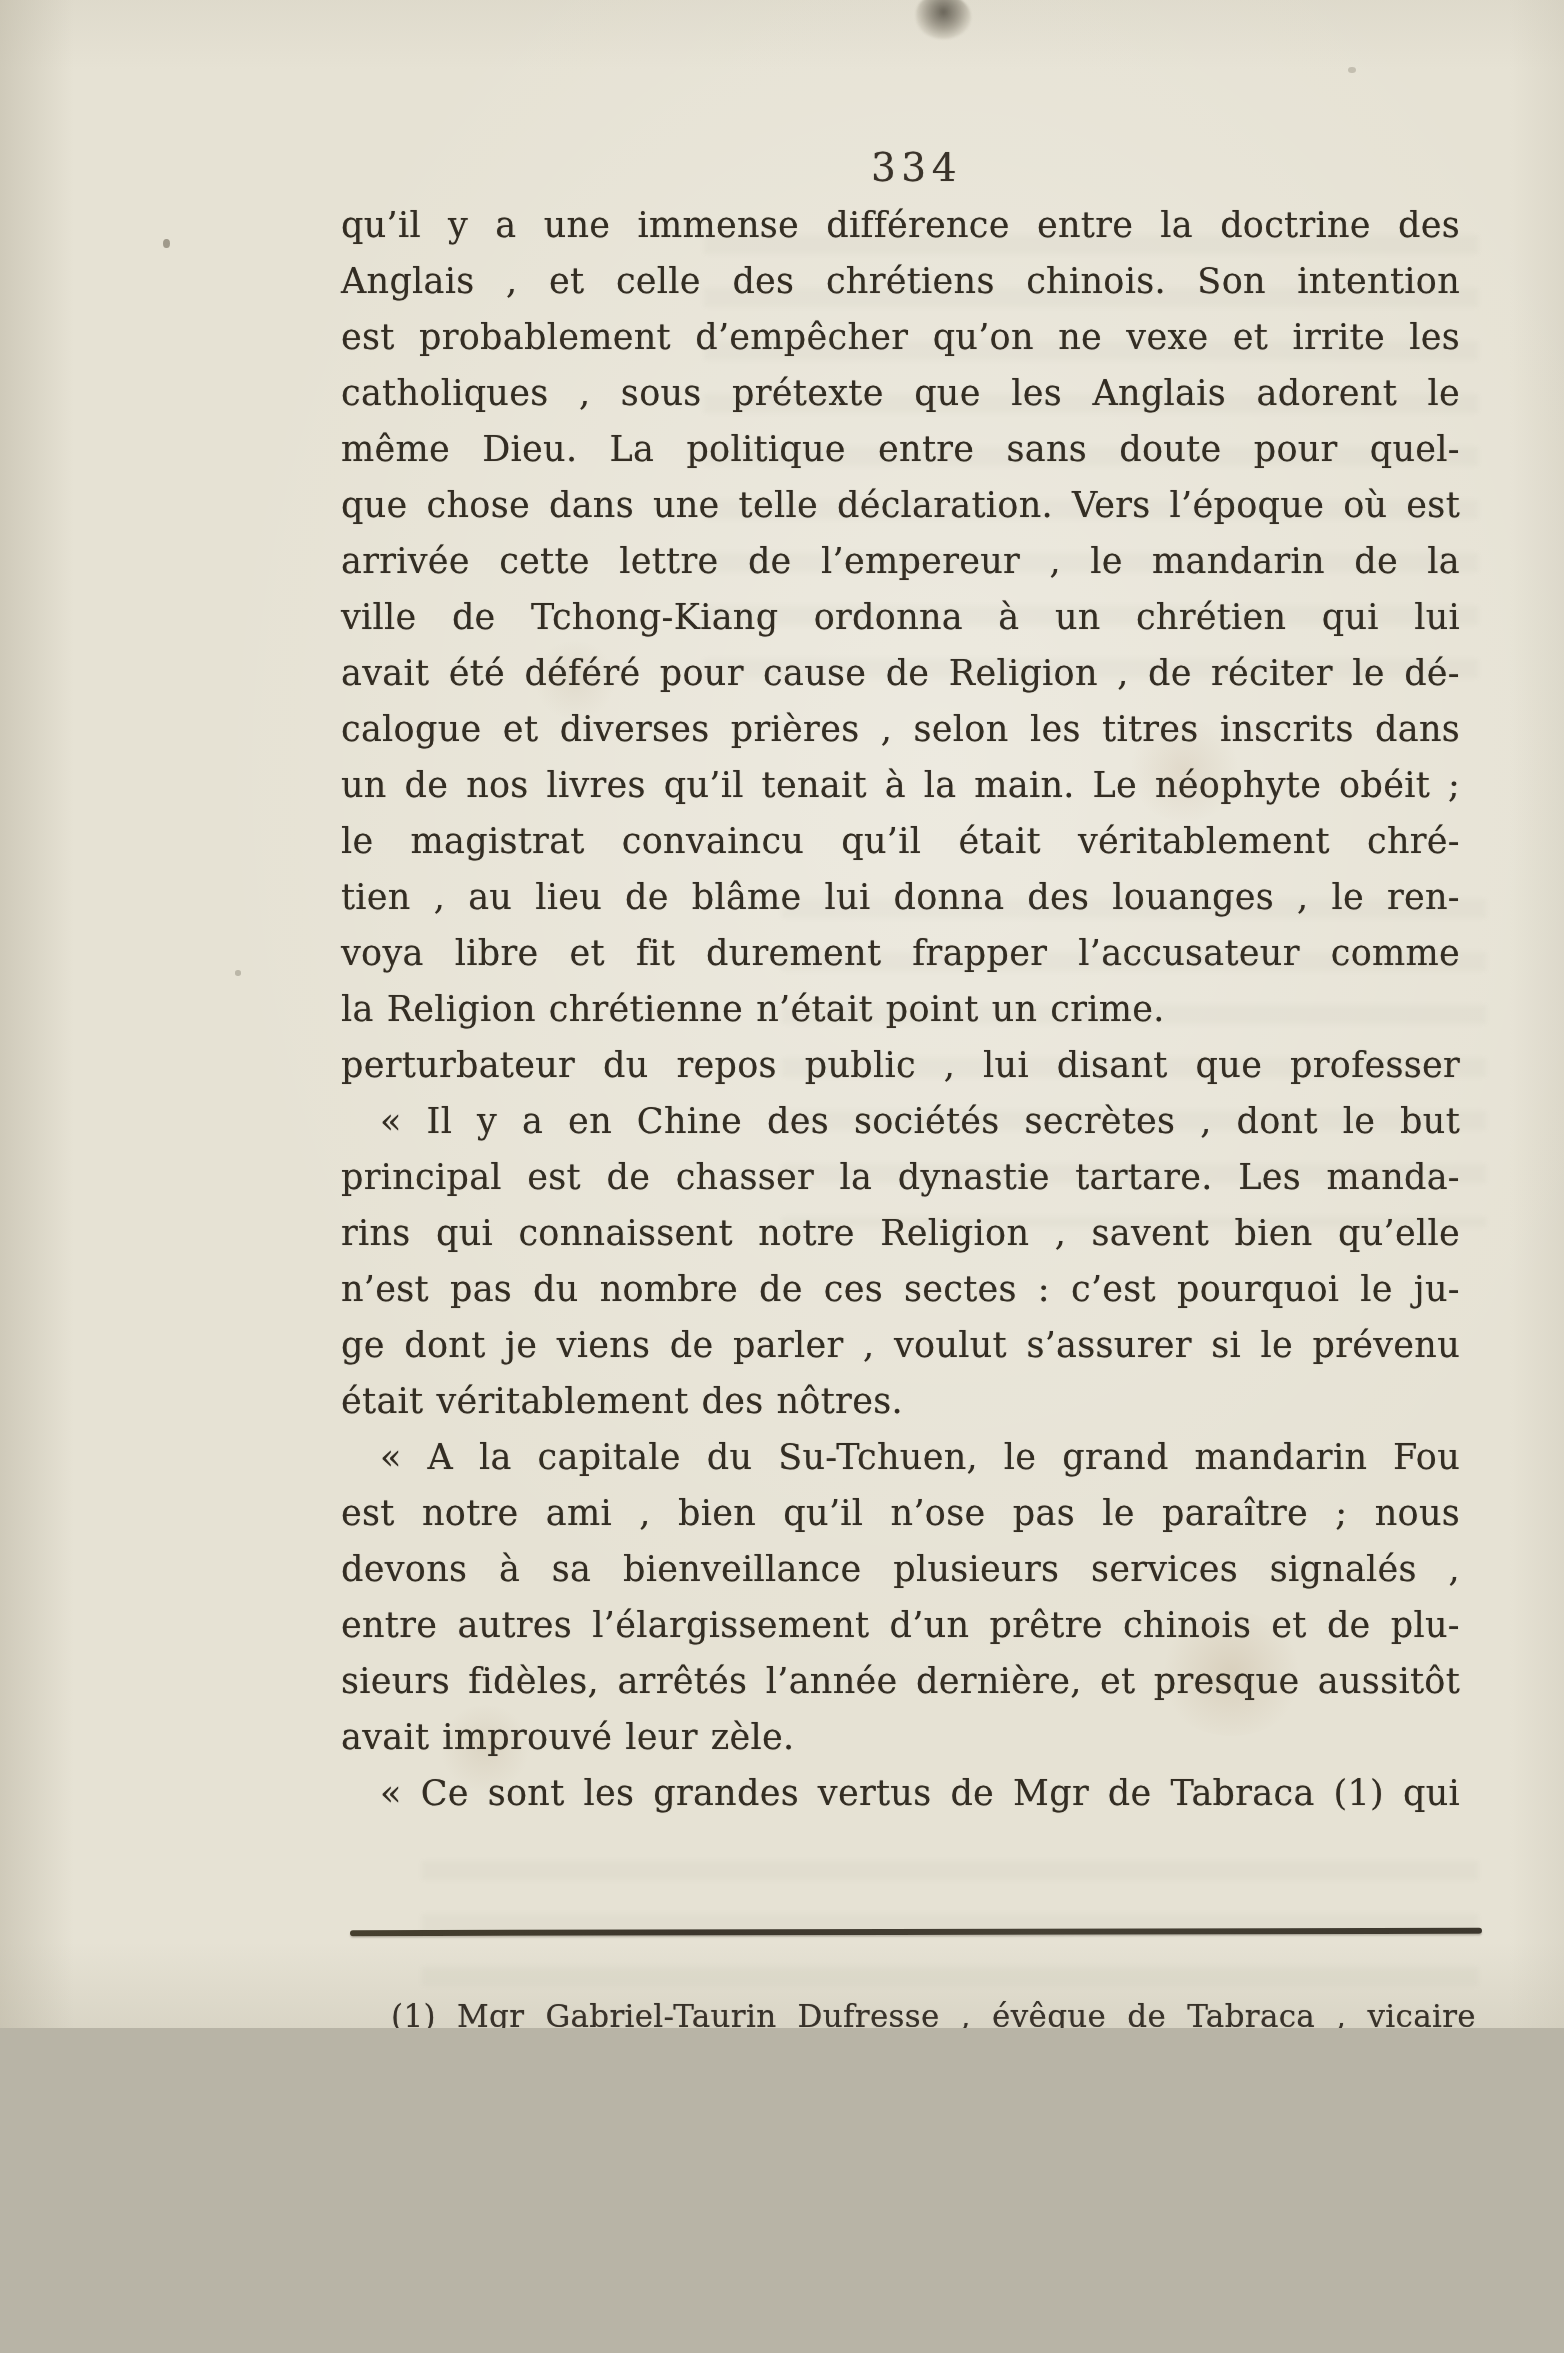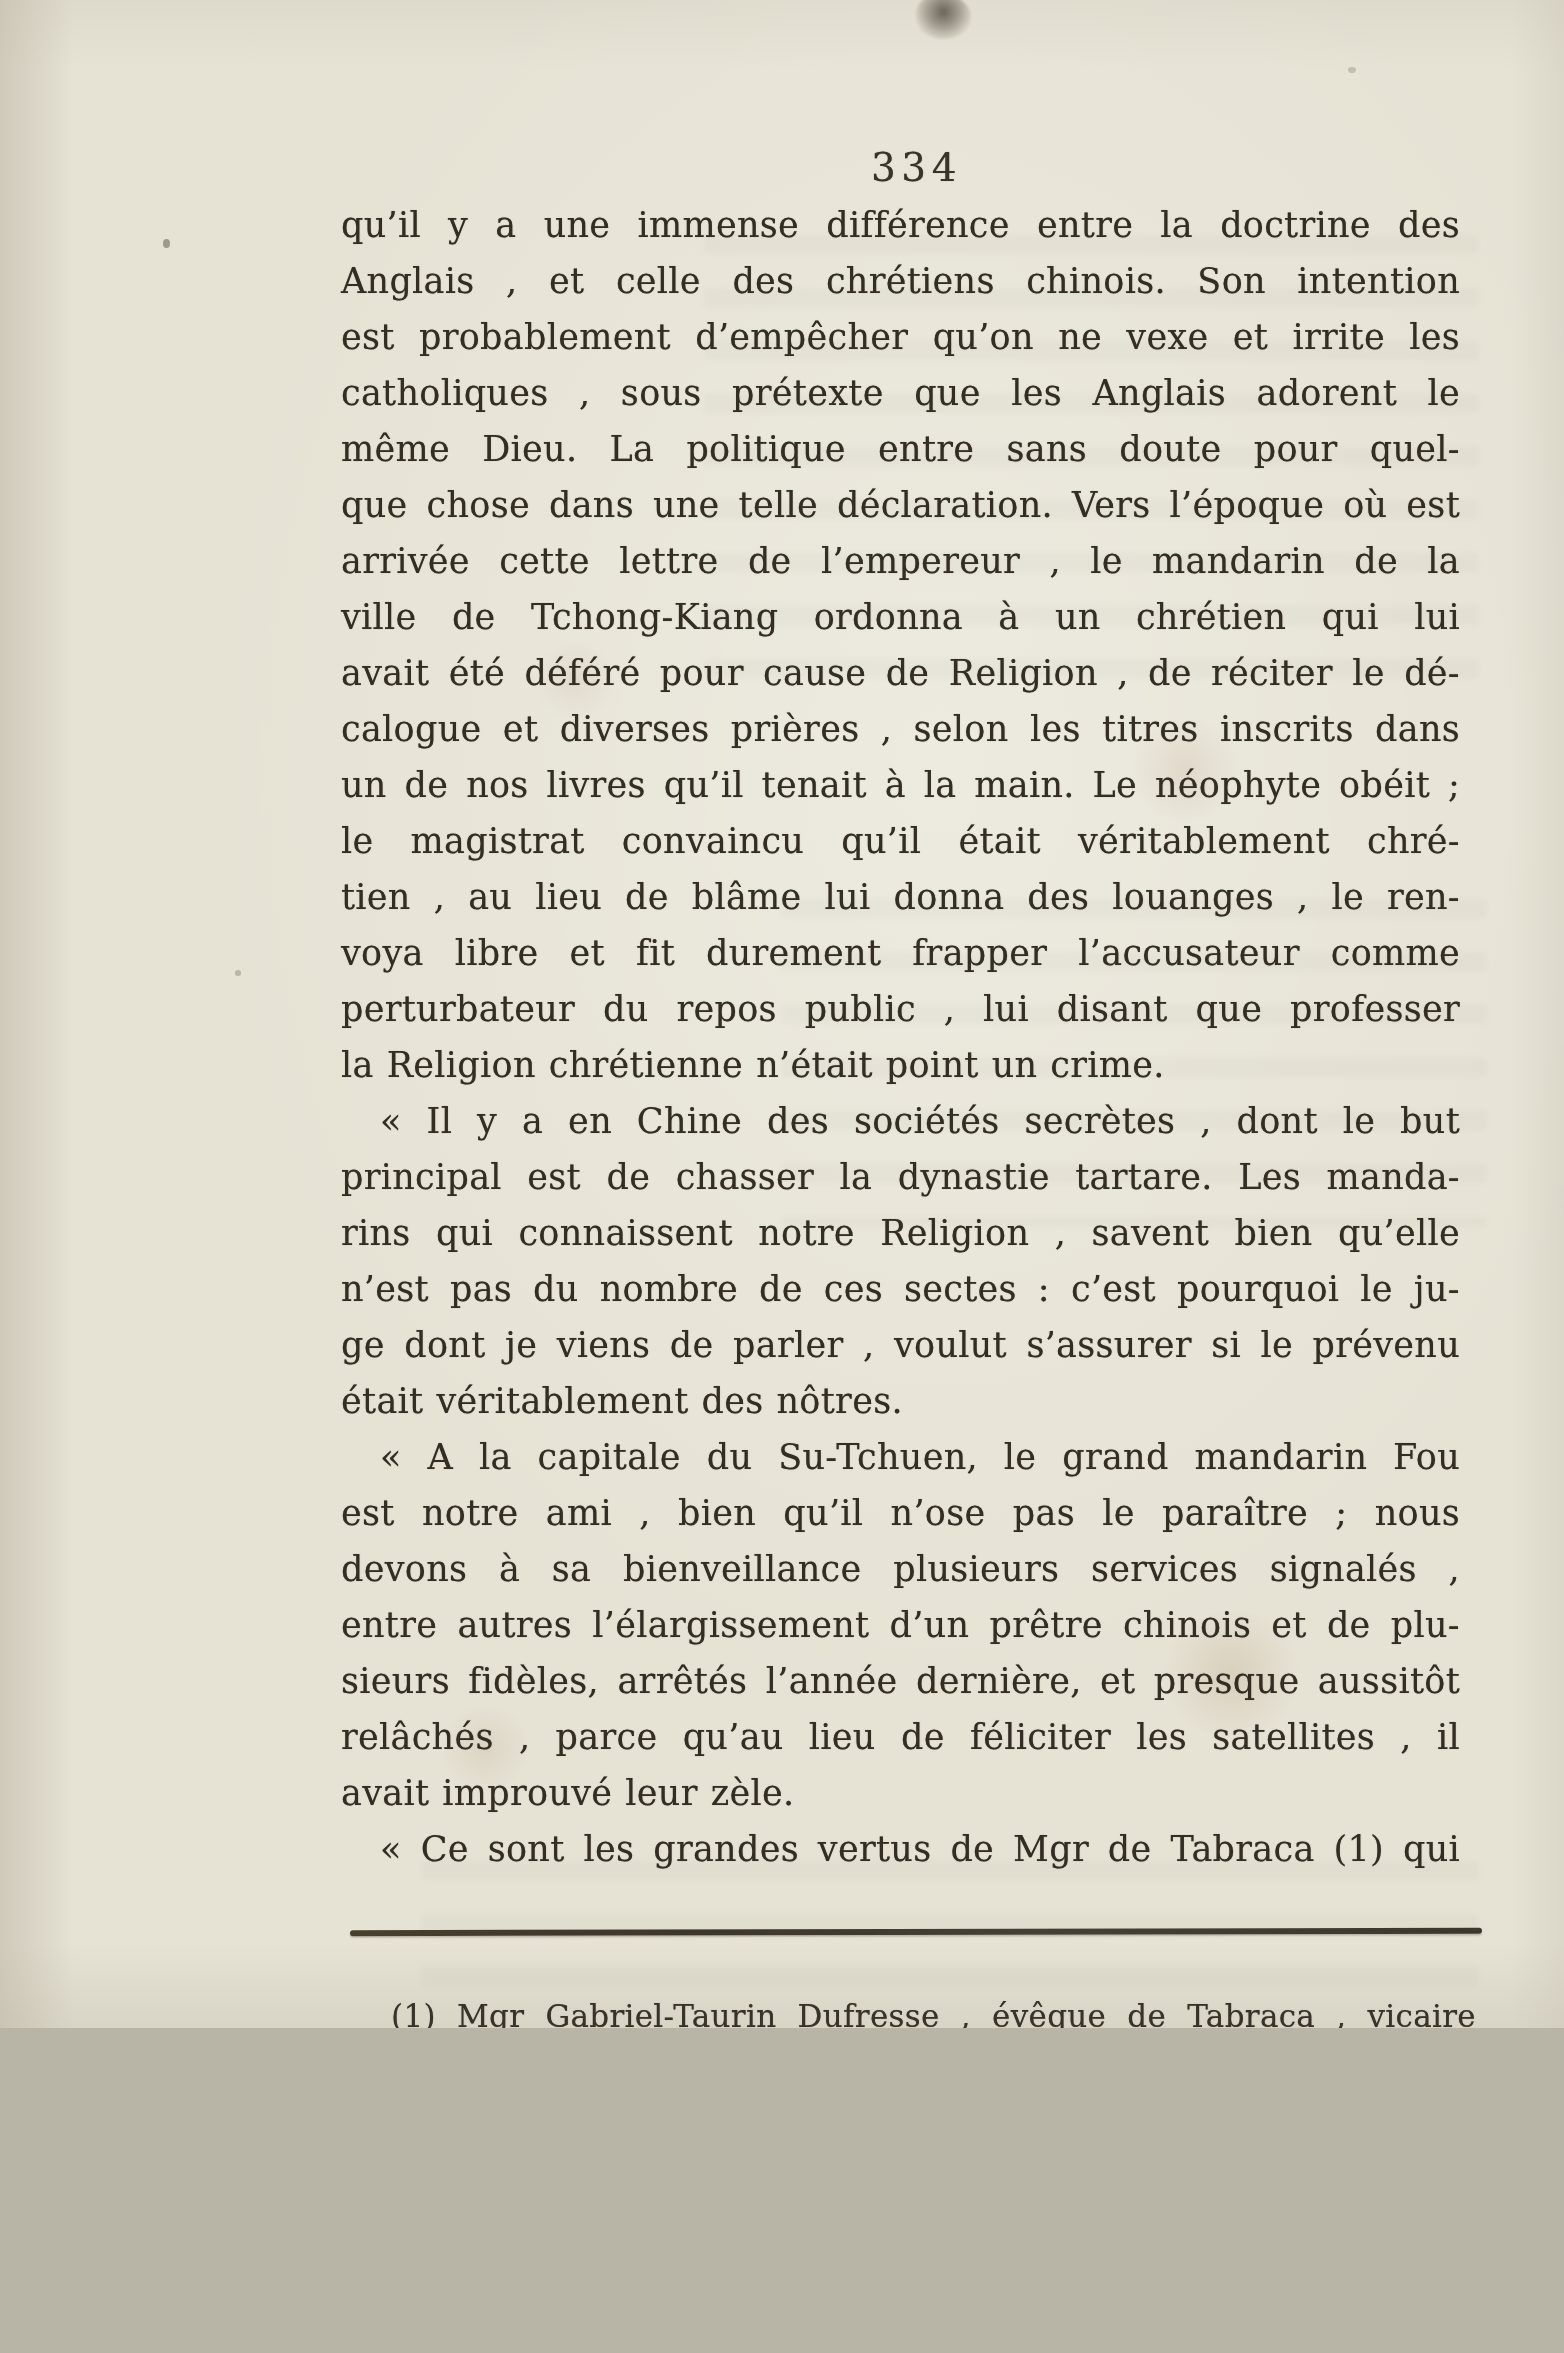--- a/index.html
+++ b/index.html
@@ -117,34 +117,33 @@
     <div class="line">même Dieu. La politique entre sans doute pour quel-</div>
     <div class="line">que chose dans une telle déclaration. Vers l’époque où est</div>
     <div class="line">arrivée cette lettre de l’empereur , le mandarin de la</div>
     <div class="line">ville de Tchong-Kiang ordonna à un chrétien qui lui</div>
     <div class="line">avait été déféré pour cause de Religion , de réciter le dé-</div>
     <div class="line">calogue et diverses prières , selon les titres inscrits dans</div>
     <div class="line">un de nos livres qu’il tenait à la main. Le néophyte obéit ;</div>
     <div class="line">le magistrat convaincu qu’il était véritablement chré-</div>
     <div class="line">tien , au lieu de blâme lui donna des louanges , le ren-</div>
     <div class="line">voya libre et fit durement frapper l’accusateur comme</div>
+    <div class="line end">la Religion chrétienne n’était point un crime.</div>
     <div class="line">perturbateur du repos public , lui disant que professer</div>
-    <div class="line end">la Religion chrétienne n’était point un crime.</div>
     <div class="line indent">« Il y a en Chine des sociétés secrètes , dont le but</div>
     <div class="line">principal est de chasser la dynastie tartare. Les manda-</div>
     <div class="line">rins qui connaissent notre Religion , savent bien qu’elle</div>
     <div class="line">n’est pas du nombre de ces sectes : c’est pourquoi le ju-</div>
     <div class="line">ge dont je viens de parler , voulut s’assurer si le prévenu</div>
     <div class="line end">était véritablement des nôtres.</div>
     <div class="line indent">« A la capitale du Su-Tchuen, le grand mandarin Fou</div>
     <div class="line">est notre ami , bien qu’il n’ose pas le paraître ; nous</div>
     <div class="line">devons à sa bienveillance plusieurs services signalés ,</div>
     <div class="line">entre autres l’élargissement d’un prêtre chinois et de plu-</div>
     <div class="line">sieurs fidèles, arrêtés l’année dernière, et presque aussitôt</div>
-    <div class="line">relâchés , parce qu’au lieu de féliciter les satellites , il</div>
     <div class="line end">avait improuvé leur zèle.</div>
     <div class="line indent">« Ce sont les grandes vertus de Mgr de Tabraca (1) qui</div>
   </main>
 
   <div class="footnote-rule"></div>
 
   <div class="footnote">
     <div class="line indent" style="height:48px;">(1) Mgr Gabriel-Taurin Dufresse , évêque de Tabraca , vicaire apo-</div>
     <div class="line end" style="height:48px;">stolique du Su-Tchuen, décapité pour la foi le 14 septembre 1815.</div>
   </div>

